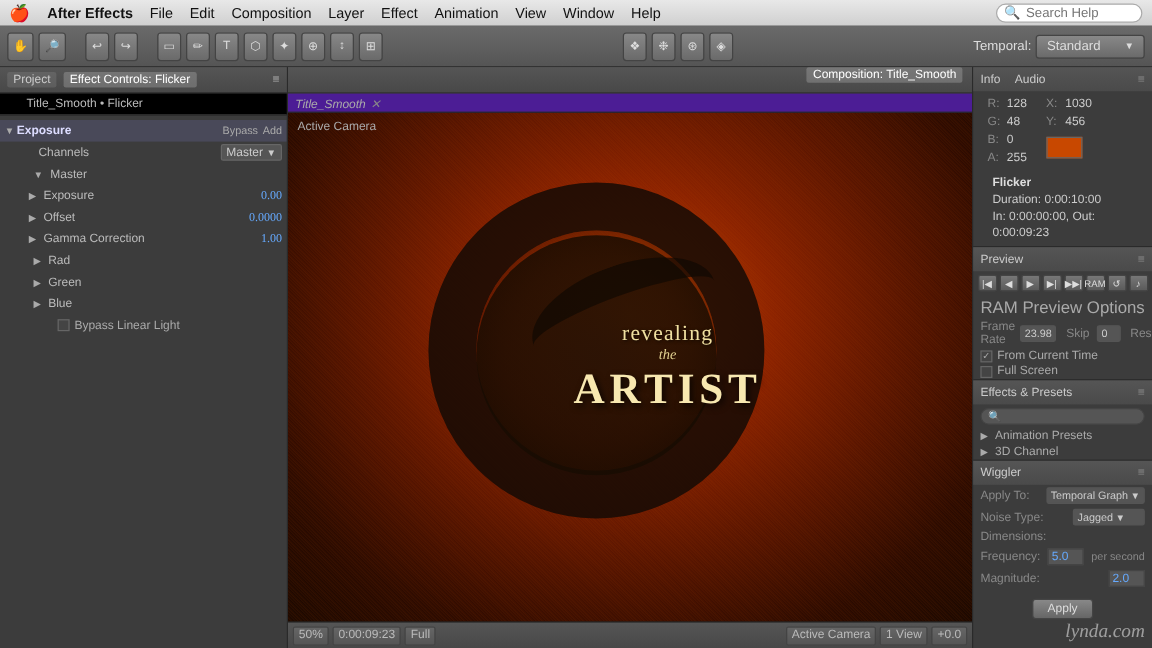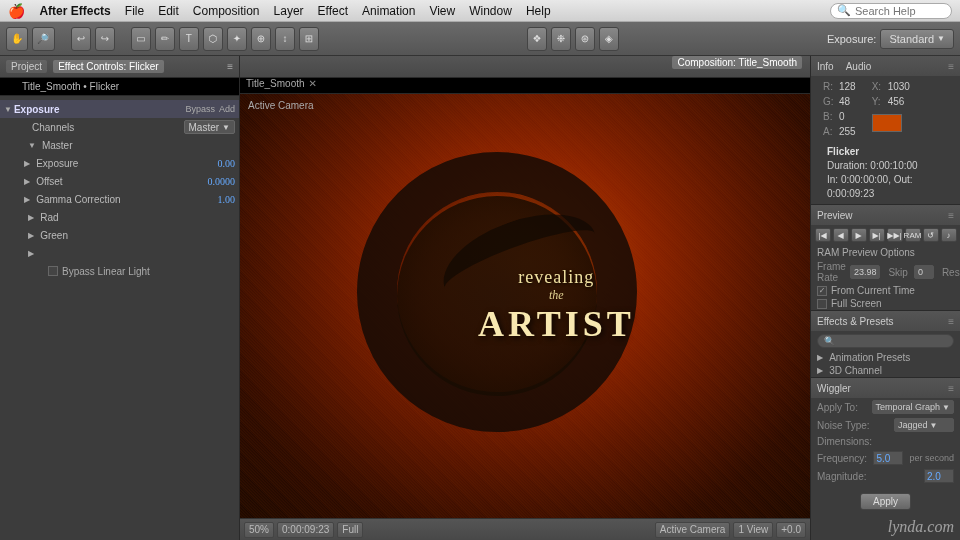--- a/index.html
+++ b/index.html
@@ -92,21 +92,21 @@
     .workspace-dropdown {
       background: linear-gradient(to bottom, #888, #6a6a6a);
       border: 1px solid #444;
       border-radius: 3px;
       padding: 2px 8px;
       color: #ddd;
       font-size: 11px;
       height: 20px;
       display: flex;
       align-items: center;
-      gap: 3px;
+      gap: 20px;
       cursor: pointer;
     }
 
     
     #main {
       display: flex;
       height: calc(540px - 22px - 34px);
     }
 
     
@@ -409,21 +409,21 @@
       border: 1px solid #444;
       border-radius: 2px;
       display: flex;
       align-items: center;
       justify-content: center;
       cursor: pointer;
       font-size: 8px;
       color: #ddd;
     }
     .prev-option {
-      font-size: 10px;
+      font-size: 14px;
       color: #aaa;
       padding: 2px 6px;
     }
     .preview-row {
       display: flex;
       align-items: center;
       padding: 1px 6px;
       gap: 4px;
     }
     .preview-label { color: #888; font-size: 10px; flex: 1; }
@@ -560,21 +560,21 @@
   <div class="toolbar-btn">✦</div>
   <div class="toolbar-btn">⊕</div>
   <div class="toolbar-btn">↕</div>
   <div class="toolbar-btn">⊞</div>
   <div class="toolbar-center">
     <div class="toolbar-btn">❖</div>
     <div class="toolbar-btn">❉</div>
     <div class="toolbar-btn">⊛</div>
     <div class="toolbar-btn">◈</div>
   </div>
-  <span class="workspace-label">Exposure:</span>
+  <span class="workspace-label">Temporal:</span>
   <div class="workspace-dropdown">
     <span>Standard</span>
     <span style="font-size:8px;">▼</span>
   </div>
 </div>
 
 <div id="main">
 
   <div id="left-panel">
     <div class="panel-header">
@@ -625,38 +625,39 @@
       <div class="ec-row indent-1">
         <span class="triangle">▶</span>
         <span class="ec-label">Rad</span>
       </div>
       <div class="ec-row indent-1">
         <span class="triangle">▶</span>
         <span class="ec-label">Green</span>
       </div>
       <div class="ec-row indent-1">
         <span class="triangle">▶</span>
+        <span class="ec-label">Blue</span>
       </div>
 
       <div class="ec-row indent-1">
         <span style="width:20px;"></span>
         <label class="checkbox-label">
           <span class="mini-checkbox"></span>
           <span>Bypass Linear Light</span>
         </label>
       </div>
     </div>
   </div>
 
   <div id="center-panel">
     <div class="comp-header">
       <span class="comp-tab active">Composition: Title_Smooth</span>
       <span class="panel-dots">≡</span>
     </div>
-    <div style="height:16px; background:#000000; display:flex; align-items:flex-start; padding:0 6px; border-bottom:1px solid #2a2a2a;">
+    <div style="height:16px; background:#4c1d95; display:flex; align-items:flex-end; padding:0 6px; border-bottom:1px solid #2a2a2a;font-style:italic;">
       <span style="font-size:10px; color:#aaa;">Title_Smooth</span>
       <span style="margin-left:4px; font-size:10px; color:#888;">✕</span>
     </div>
     <div id="composition-view">
       <span class="active-camera-label">Active Camera</span>
       <div class="comp-content">
         <div class="comp-bg"></div>
 
         <div style="position:absolute;top:0;left:0;right:0;bottom:0;background:repeating-linear-gradient(45deg,rgba(200,80,0,0.1) 0px,transparent 2px);pointer-events:none;"></div>
         <div class="comp-brush-stroke"></div>

